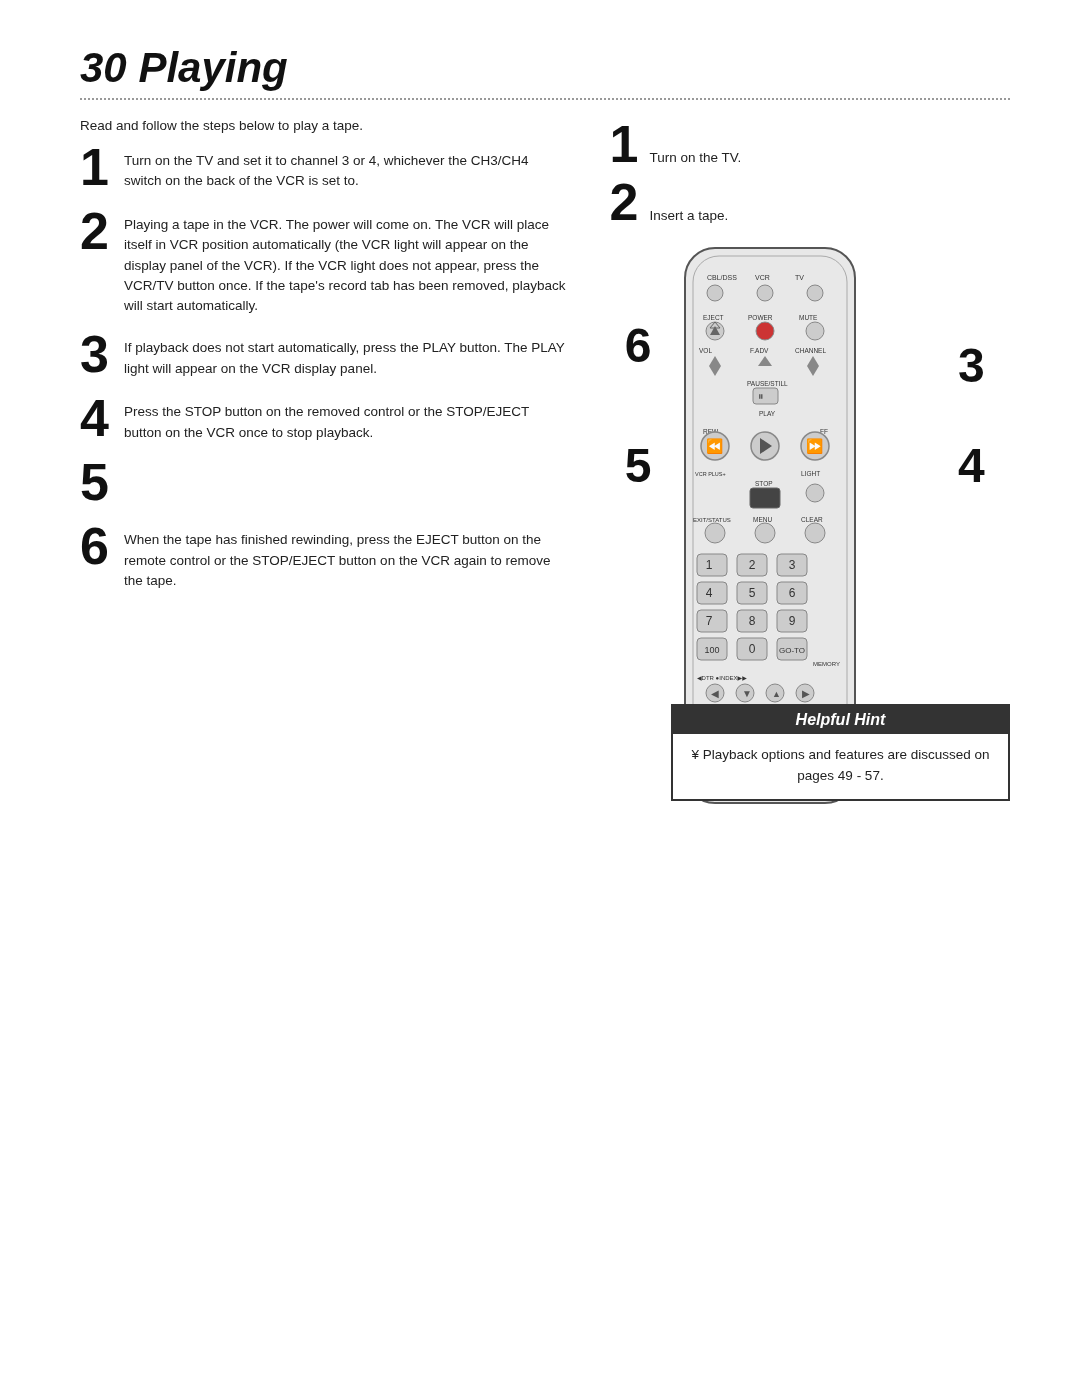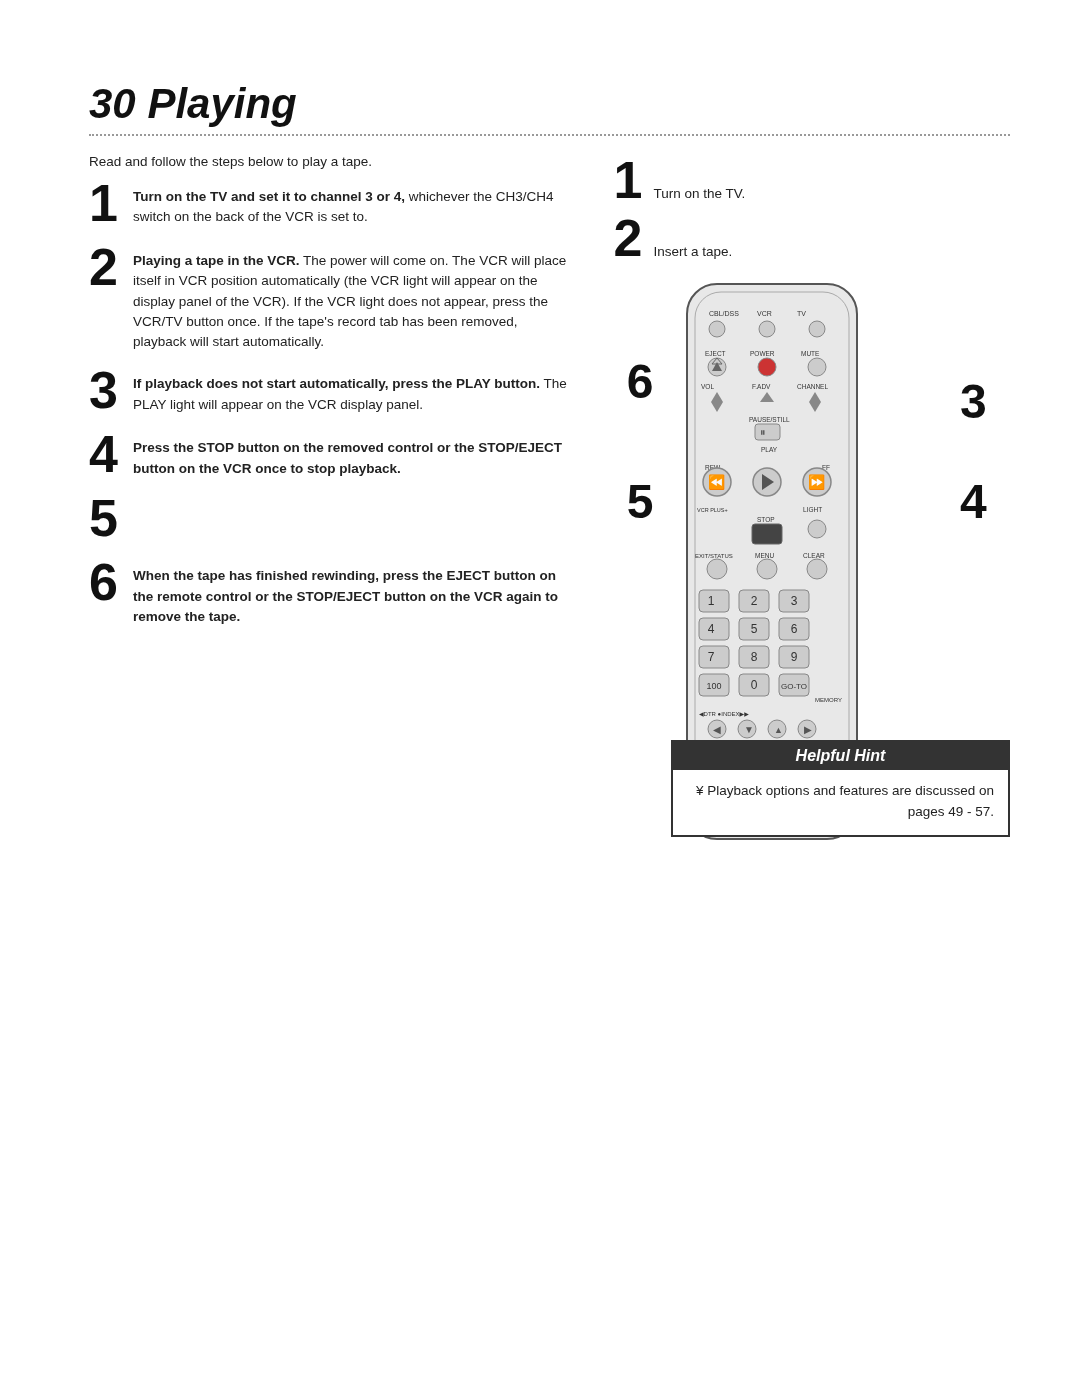--- a/index.html
+++ b/index.html
@@ -8,23 +8,22 @@
       height: 1397px;
       background: #fff;
       font-family: Arial, Helvetica, sans-serif;
       font-size: 14px;
       color: #222;
       overflow: hidden;
       position: relative;
     }
 
     .page {
-      padding: 80px 70px 60px 80px;
+      padding: 44px 70px 60px 80px;
       position: relative;
-      margin-left: 9px;
     }
 
     
     .page-title {
       font-size: 42px;
       font-weight: bold;
       font-style: italic;
       margin-bottom: 6px;
       color: #111;
     }
@@ -68,21 +67,21 @@
       margin-top: -6px;
     }
 
     .step-text {
       font-size: 13.5px;
       line-height: 1.5;
       padding-top: 4px;
     }
 
     .step-text b, .step-text strong {
-      font-weight: bold;
+      font-weight: normal;
       text-align: center;
     }
 
     .right-step {
       display: flex;
       align-items: baseline;
       gap: 8px;
       margin-bottom: 6px;
     }
 
@@ -150,21 +149,21 @@
       font-weight: bold;
       font-style: italic;
       font-size: 16px;
       padding: 5px 10px;
     }
 
     .hint-body {
       padding: 10px 14px 12px;
       font-size: 13.5px;
       line-height: 1.6;
-      text-align: right;
+      text-align: center;
     }
 
     .read-follow {
       font-size: 13.5px;
       margin-bottom: 14px;
     }
   </style>
 </head>
 <body>
 

